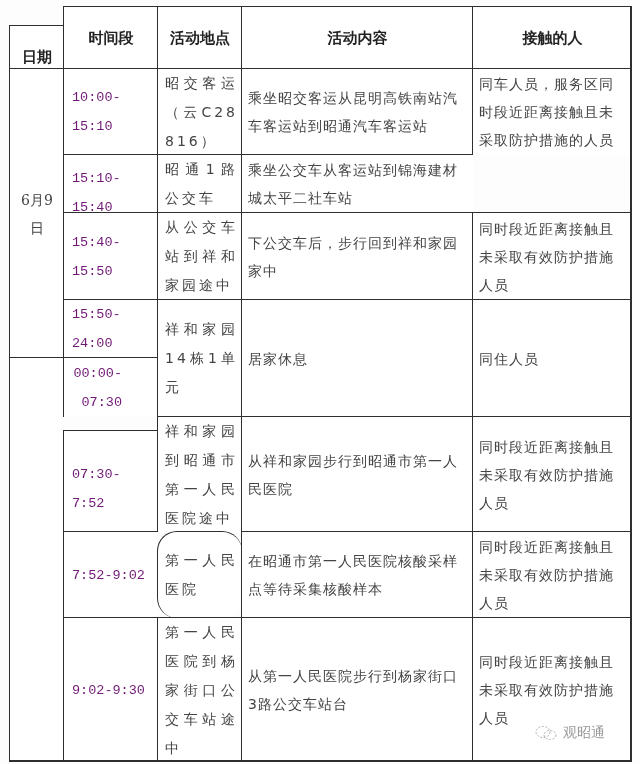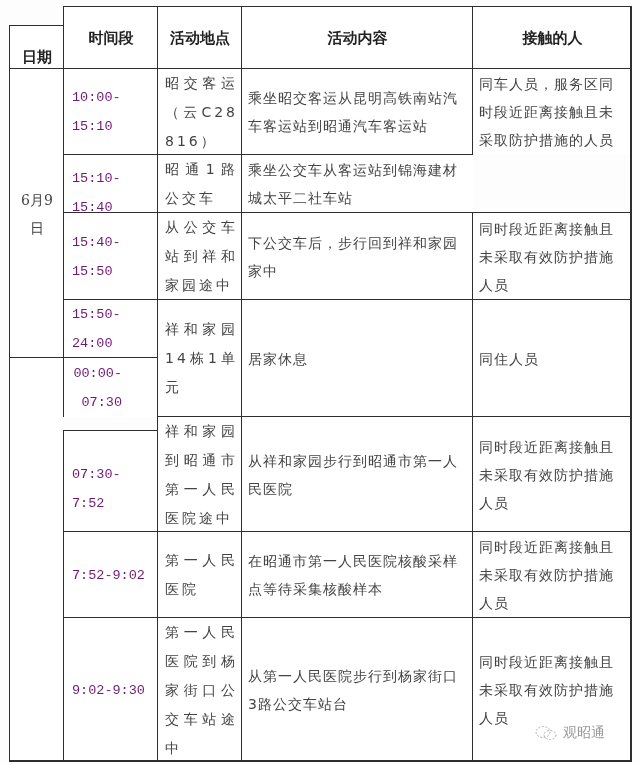--- a/index.html
+++ b/index.html
@@ -115,21 +115,21 @@
   <div class="cell txt" style="left:241px;top:416px;width:232px;height:116px;">
       <span>从祥和家园步行到昭通市第一人民医院</span>
     </div>
   <div class="cell txt" style="left:472px;top:416px;width:160px;height:116px;">
       <span>同时段近距离接触且未采取有效防护措施人员</span>
     </div>
 
   <div class="cell time" style="left:63px;top:531px;width:95px;height:87px;">
       <span>7:52-9:02</span>
     </div>
-  <div class="cell loc" style="left:157px;top:531px;width:85px;height:87px;">
+  <div class="cell loc" style="left:157px;top:531px;width:85px;height:87px;border-radius:20px;">
       <span style="word-break:break-all;">第一人民医院</span>
     </div>
   <div class="cell txt" style="left:241px;top:531px;width:232px;height:87px;">
       <span>在昭通市第一人民医院核酸采样点等待采集核酸样本</span>
     </div>
   <div class="cell txt" style="left:472px;top:531px;width:160px;height:87px;">
       <span>同时段近距离接触且未采取有效防护措施人员</span>
     </div>
 
   <div class="cell time" style="left:63px;top:617px;width:95px;height:145px;">

